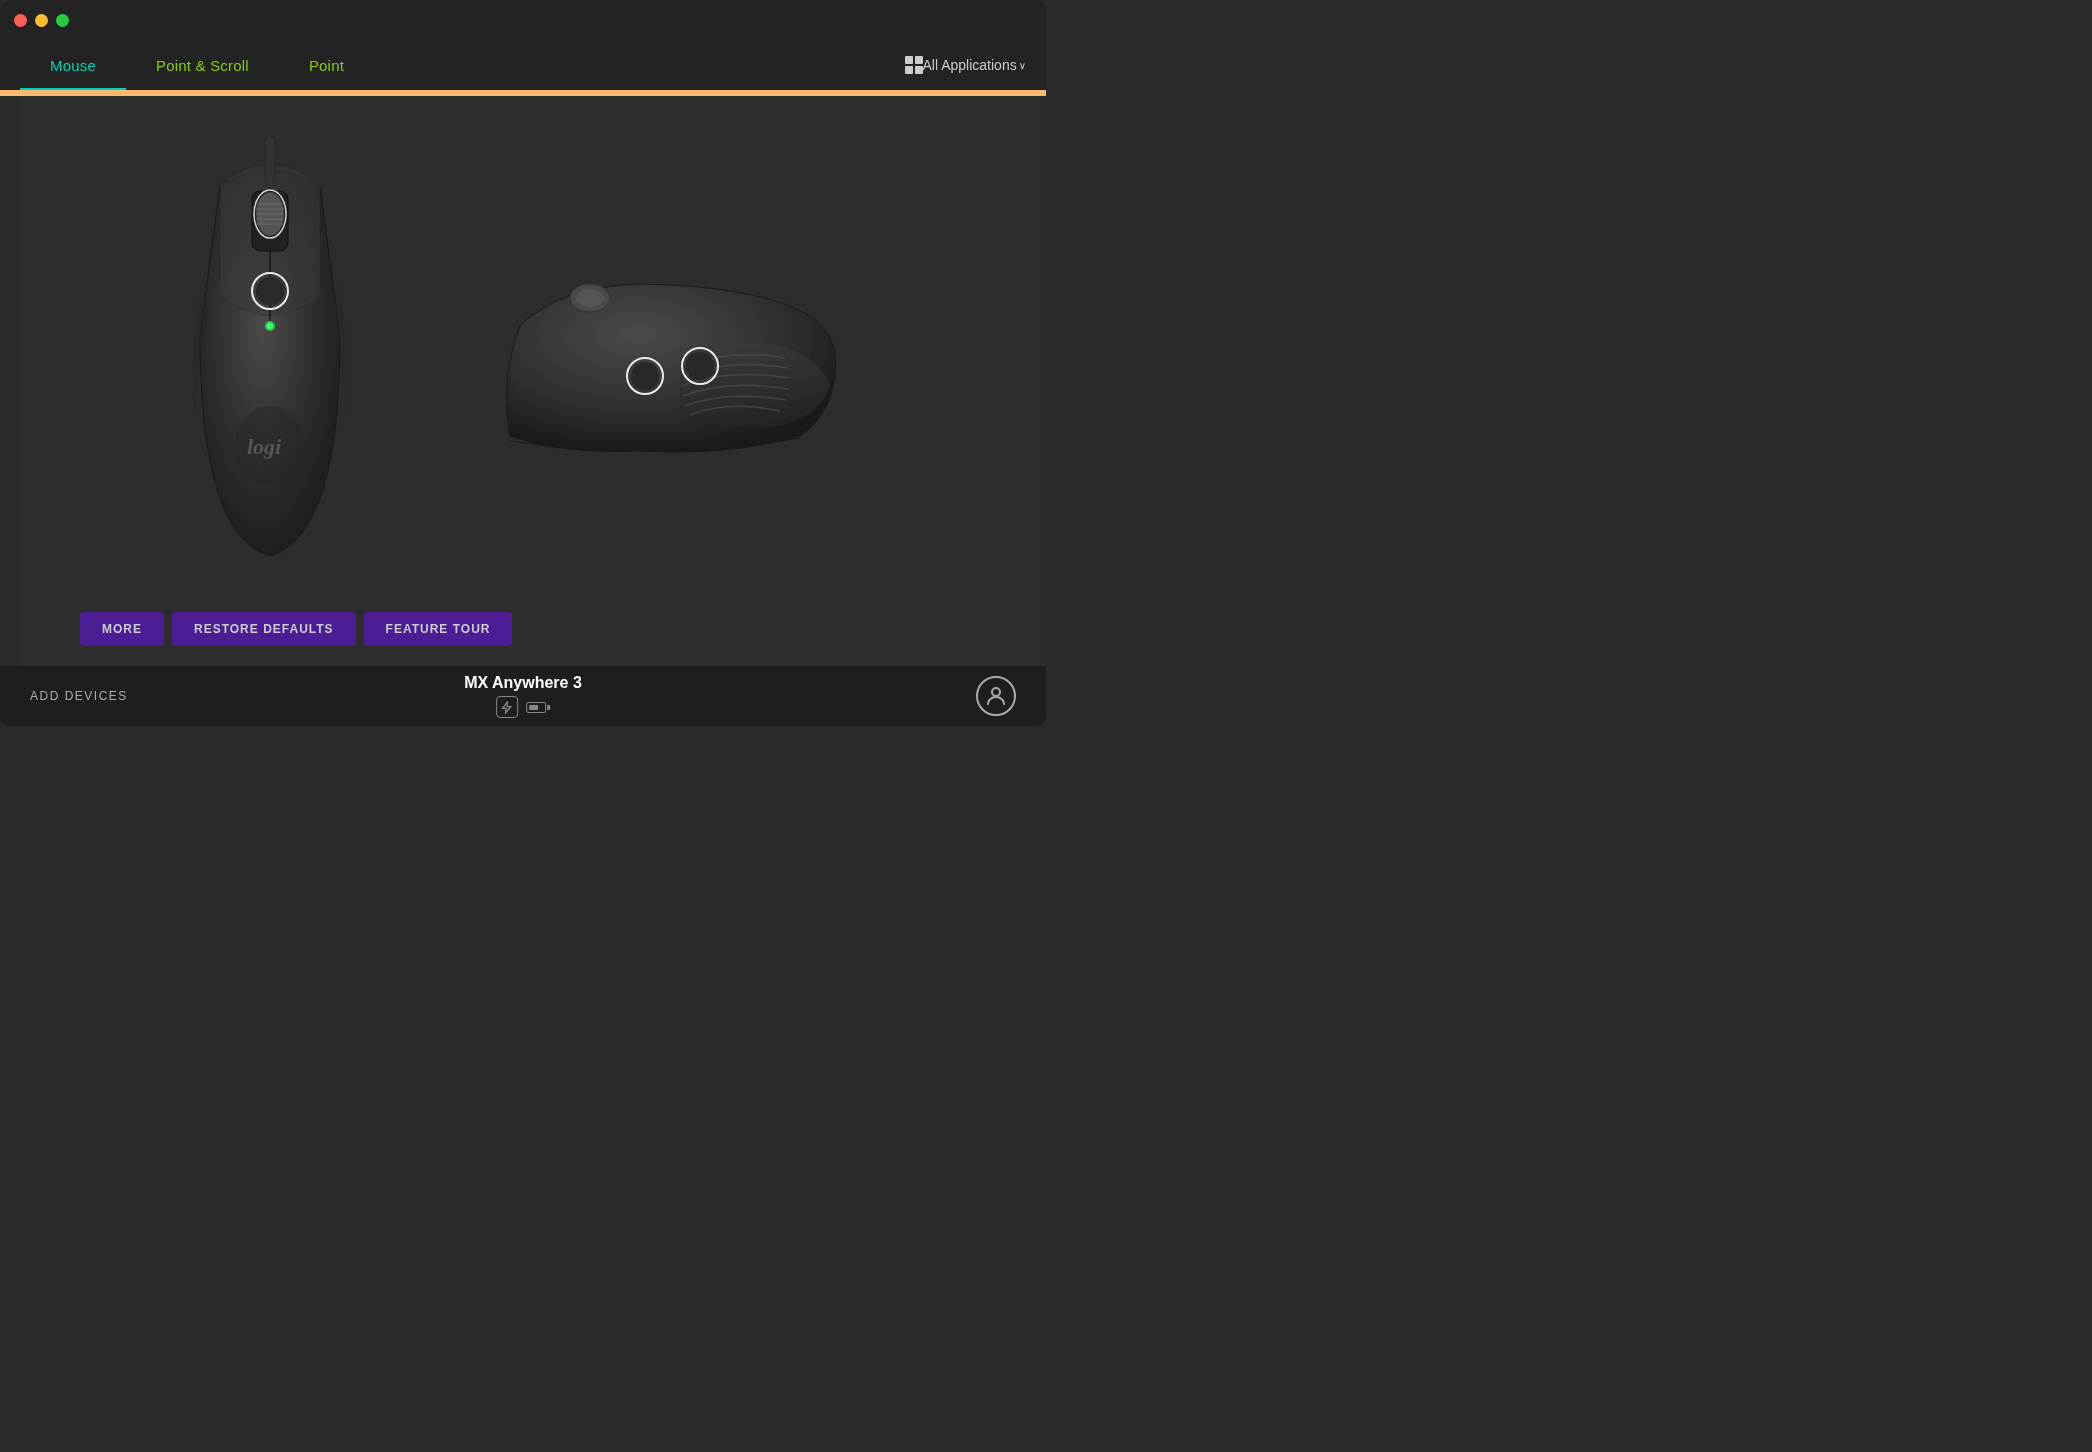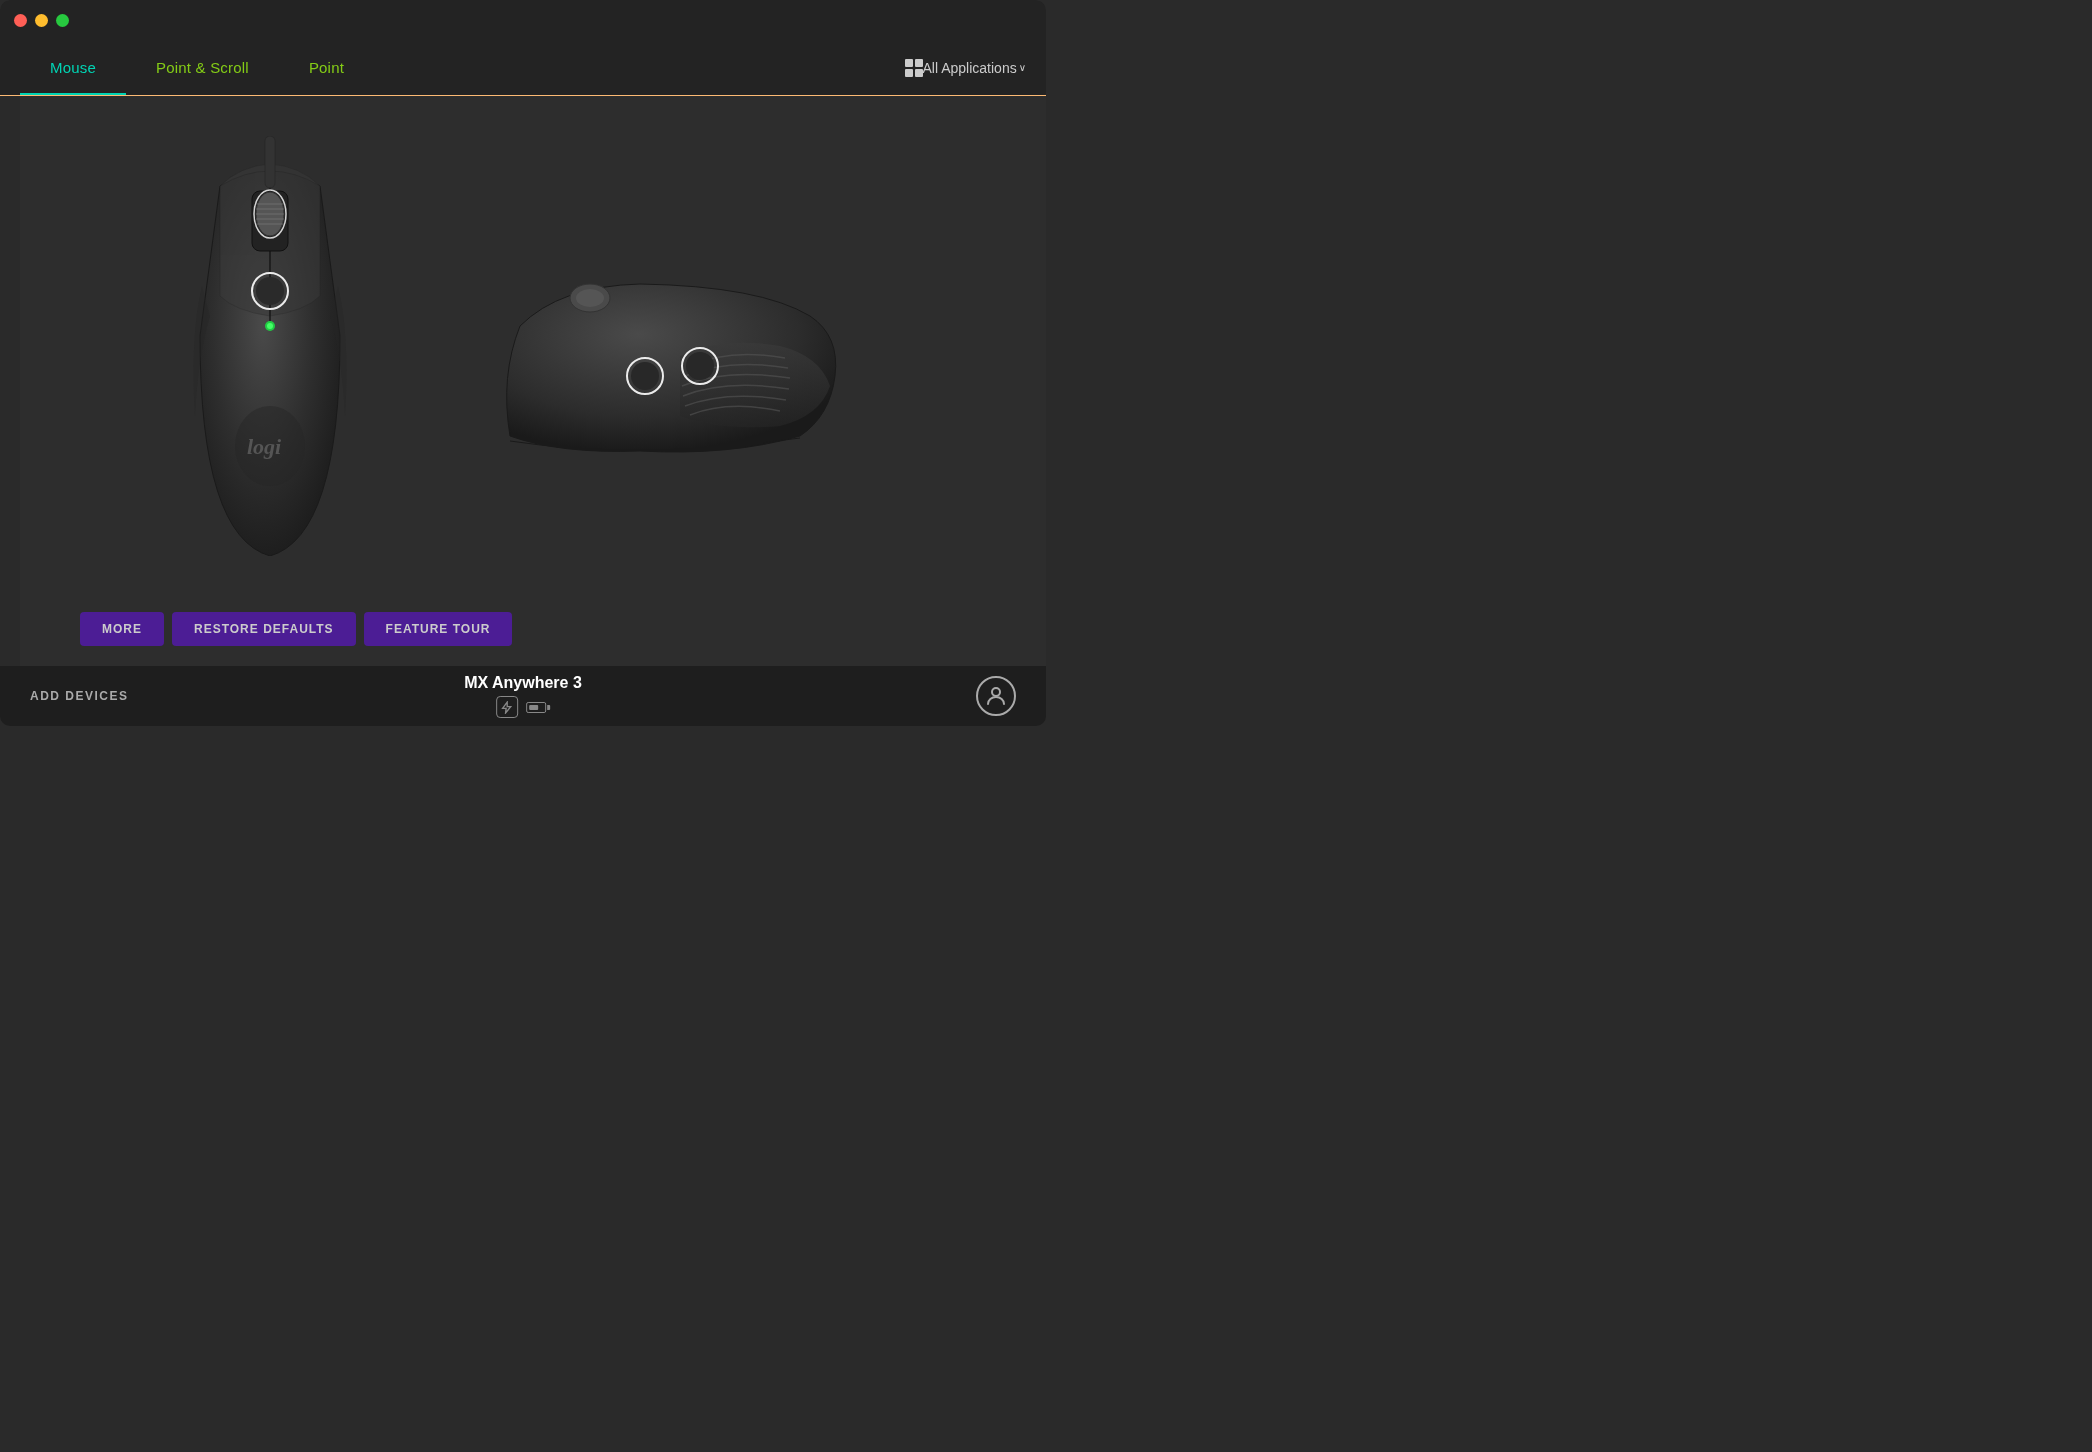--- a/index.html
+++ b/index.html
@@ -39,21 +39,21 @@
     .traffic-light.minimize { background: #ffbd2e; }
     .traffic-light.maximize { background: #27c93f; }
 
     
     .nav {
       height: 56px;
       background: #232323;
       display: flex;
       align-items: stretch;
       padding: 0 20px;
-      border-bottom: 1px solid #fdba74;
+      border-bottom: 6px solid #fdba74;
       position: relative;
     }
 
     .nav-tabs {
       display: flex;
       flex: 1;
       gap: 0;
     }
 
     .nav-tab {
@@ -193,21 +193,21 @@
       background: #1e1e1e;
       display: flex;
       align-items: center;
       padding: 0 30px;
       position: relative;
     }
 
     .add-devices {
       color: #aaaaaa;
       font-size: 12px;
-      font-weight: 700;
+      font-weight: 400;
       letter-spacing: 1.5px;
       text-transform: uppercase;
       cursor: pointer;
     }
 
     .device-info {
       position: absolute;
       left: 50%;
       transform: translateX(-50%);
       display: flex;

